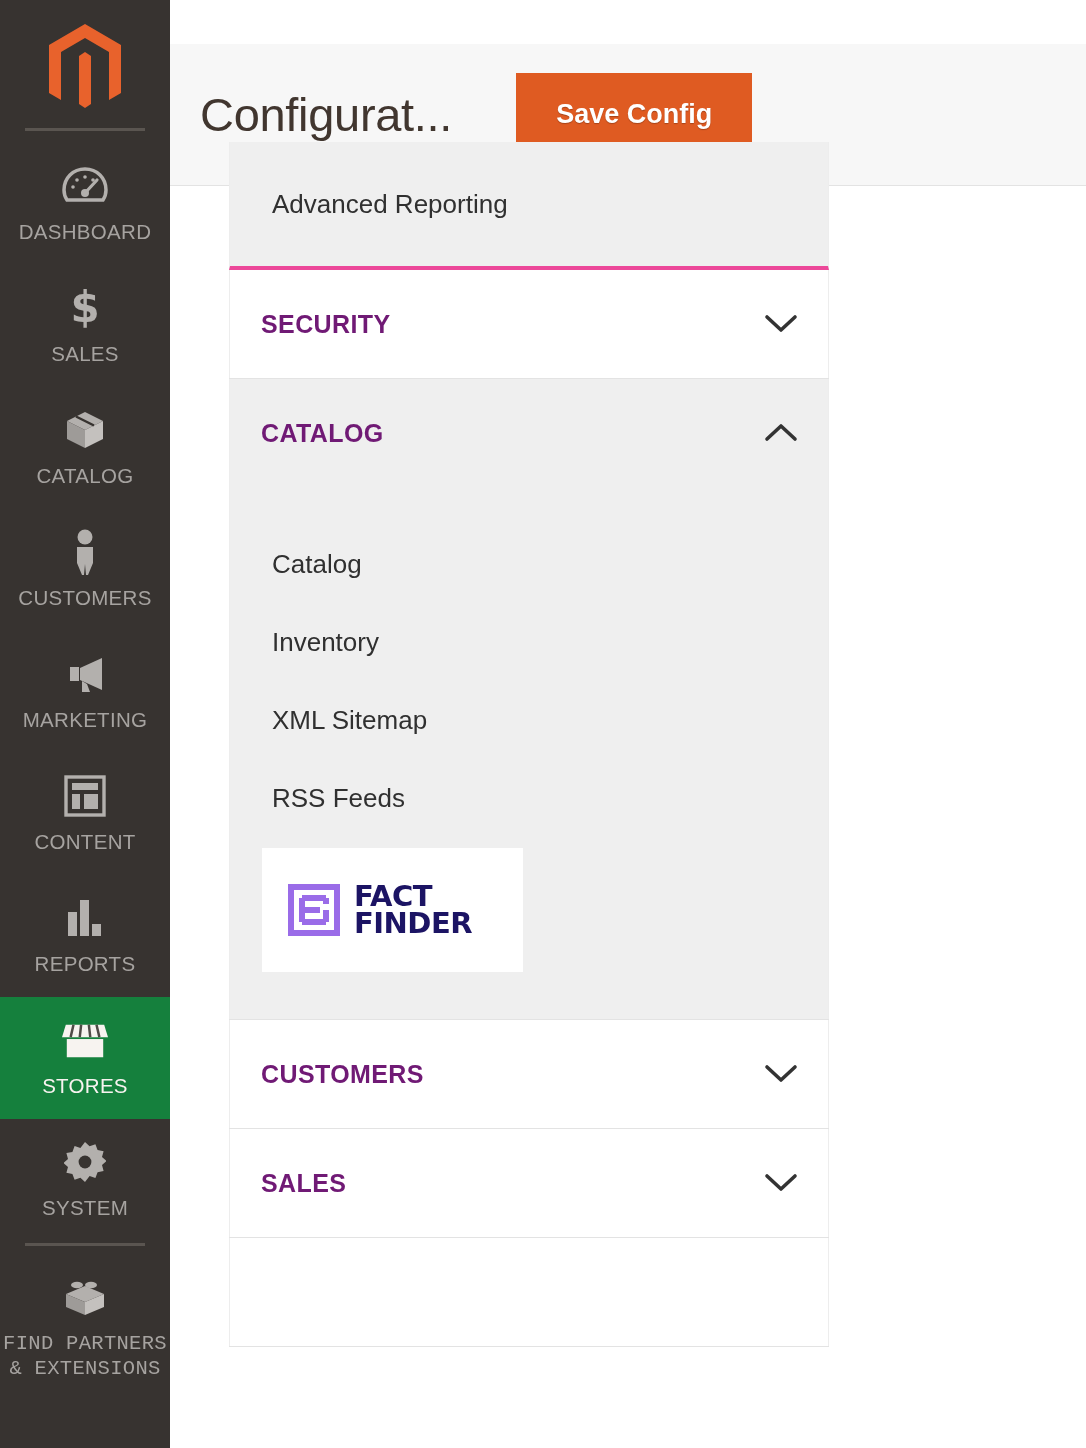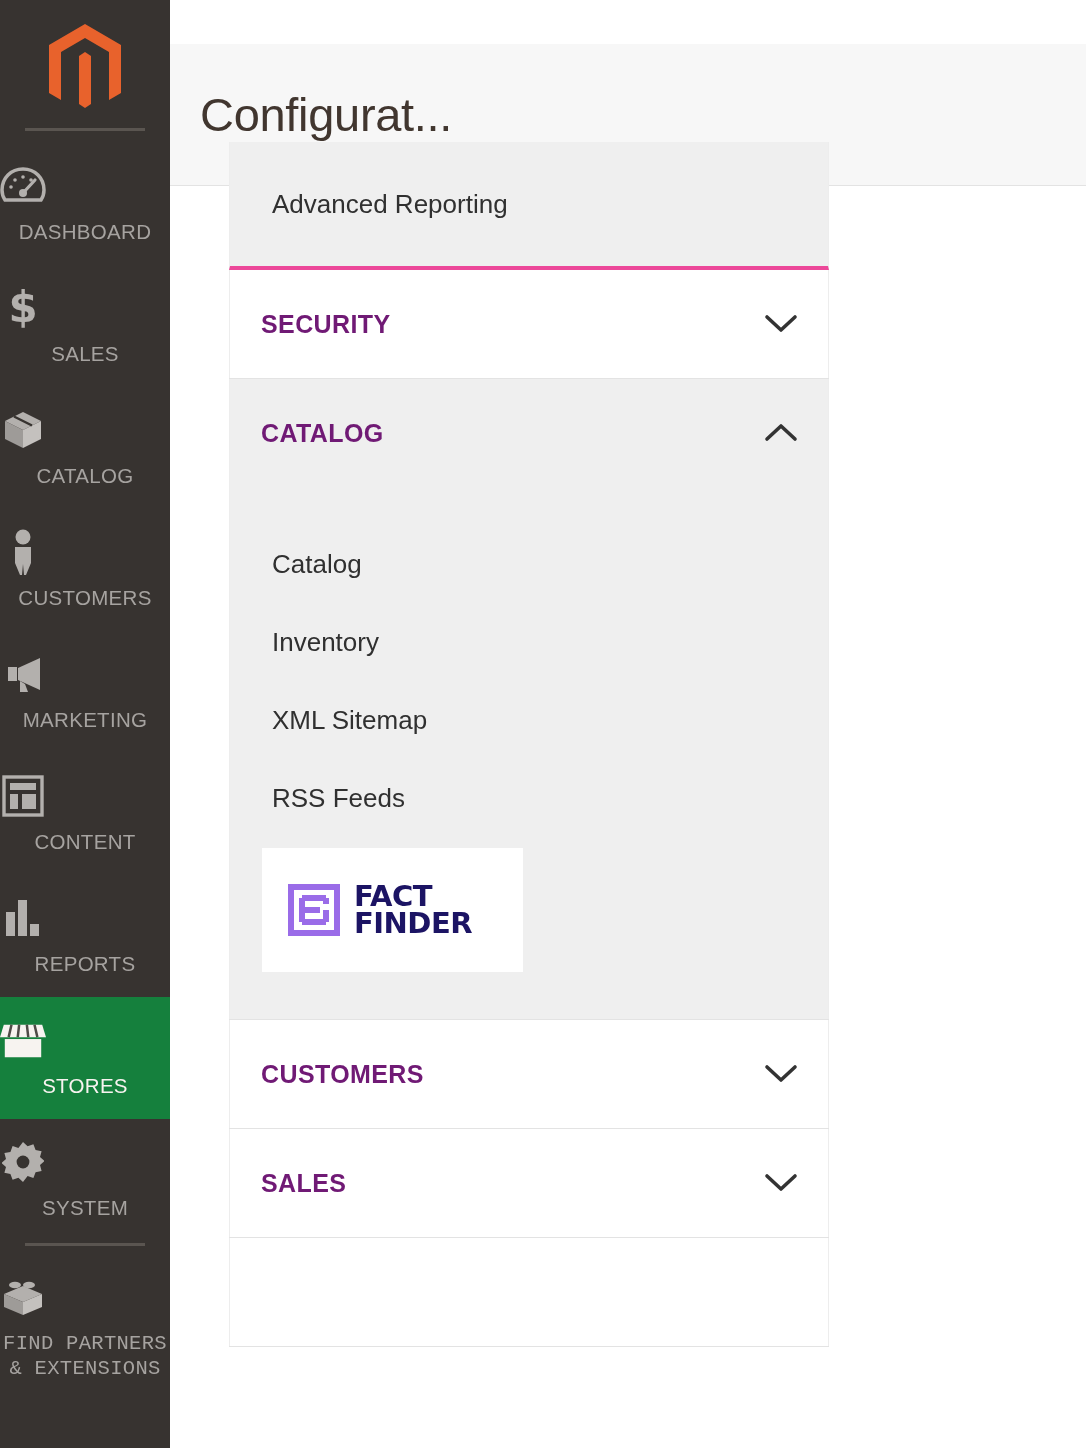--- a/index.html
+++ b/index.html
@@ -15,21 +15,21 @@
   .sidebar {
     width: 170px; min-width: 170px; height: 1448px;
     background: #373330;
     display: flex; flex-direction: column; align-items: center;
     padding-top: 14px;
   }
   .logo-wrap { width: 170px; height: 112px; display: flex; align-items: center; justify-content: center; }
   .sb-divider { width: 120px; height: 3px; background: #5a5550; margin: 2px 0 12px 0; }
   .sb-item {
     width: 170px; min-height: 122px;
-    display: flex; flex-direction: column; justify-content: center;
+    display: flex; flex-direction: column; align-items: center; justify-content: center;
     gap: 11px; cursor: pointer;
   }
   .sb-item .sb-icon { width: 46px; height: 46px; display: flex; align-items: center; justify-content: center; }
   .sb-item .sb-icon svg { display: block; }
   .sb-label {
     color: #a6a3a0; font-size: 20.5px; letter-spacing: .3px;
     text-align: center; line-height: 1.18; font-weight: 400;
   }
   .sb-item.active { background: #15803d; }
   .sb-item.active .sb-label { color: #f7f3f0; }
@@ -249,20 +249,21 @@
         <span>&amp; EXTENSIONS</span>
       </span>
     </div>
 
   </nav>
 
   <div class="main">
 
     <div class="topbar">
       <div class="page-title">Configurat...</div>
+      <button class="save-btn">Save Config</button>
     </div>
 
     <div class="config-panel">
 
       <div class="cfg-plain">
         <span class="t">Advanced Reporting</span>
       </div>
 
       <div class="cfg-section">
         <div class="cfg-header">

